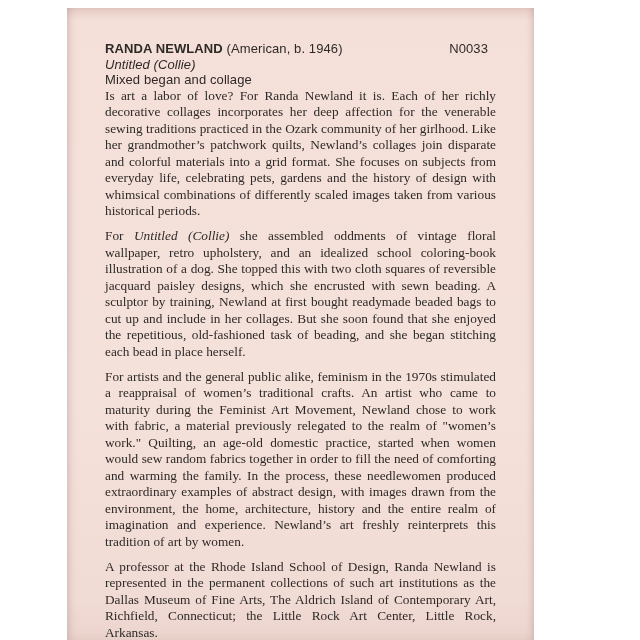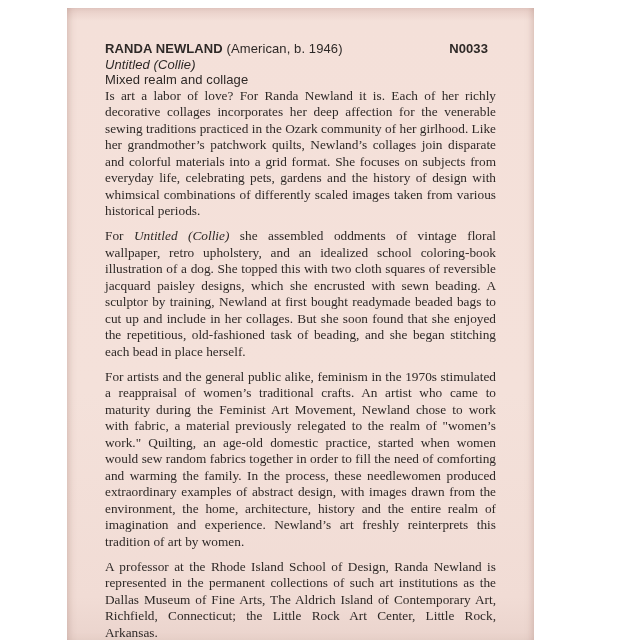--- a/index.html
+++ b/index.html
@@ -41,21 +41,21 @@
     font-size: 13px;
     line-height: 15.6px;
     letter-spacing: 0.1px;
   }
   .artist-name { font-weight: bold; }
   .artwork-title { font-style: italic; }
   .catalog-number {
     position: absolute;
     top: 0;
     right: 8px;
-    font-weight: bold;
+    font-weight: normal;
   }
   .essay {
     font-family: "Liberation Serif", "DejaVu Serif", serif;
     font-size: 13.3px;
     line-height: 16.45px;
     text-align: justify;
   }
   .essay p {
     margin: 0 0 9px 0;
   }
@@ -64,21 +64,21 @@
 </head>
 <body>
 
 <div class="scan">
   <div class="paper">
     <div class="content">
 
       <div class="label-header">
         <div><span class="artist-name">RANDA NEWLAND</span><span> (American, b. 1946)</span></div>
         <div class="artwork-title">Untitled (Collie)</div>
-        <div>Mixed realm and collage</div>
+        <div>Mixed began and collage</div>
         <div class="catalog-number">N0033</div>
       </div>
 
       <div class="essay">
         <p>Is art a labor of love?  For Randa Newland it is.  Each of her richly decorative collages incorporates her deep affection for the venerable sewing traditions practiced in the Ozark community of her girlhood.  Like her grandmother’s patchwork quilts, Newland’s collages join disparate and colorful materials into a grid format.  She focuses on subjects from everyday life, celebrating pets, gardens and the history of design with whimsical combinations of differently scaled images taken from various historical periods.</p>
         <p><span>For </span><span class="italic">Untitled (Collie)</span><span> she assembled oddments of vintage floral wallpaper, retro upholstery, and an idealized school coloring-book illustration of a dog.  She topped this with two cloth squares of reversible jacquard paisley designs, which she encrusted with sewn beading.  A sculptor by training, Newland at first bought readymade beaded bags to cut up and include in her collages.  But she soon found that she enjoyed the repetitious, old-fashioned task of beading, and she began stitching each bead in place herself.</span></p>
         <p>For artists and the general public alike, feminism in the 1970s stimulated a reappraisal of women’s traditional crafts.  An artist who came to maturity during the Feminist Art Movement, Newland chose to work with fabric, a material previously relegated to the realm of "women’s work."  Quilting, an age-old domestic practice, started when women would sew random fabrics together in order to fill the need of comforting and warming the family.  In the process, these needlewomen produced extraordinary examples of abstract design, with images drawn from the environment, the home, architecture, history and the entire realm of imagination and experience.  Newland’s art freshly reinterprets this tradition of art by women.</p>
         <p>A professor at the Rhode Island School of Design, Randa Newland is represented in the permanent collections of such art institutions as the Dallas Museum of Fine Arts, The Aldrich Island of Contemporary Art, Richfield, Connecticut; the Little Rock Art Center, Little Rock, Arkansas.</p>
       </div>
 

